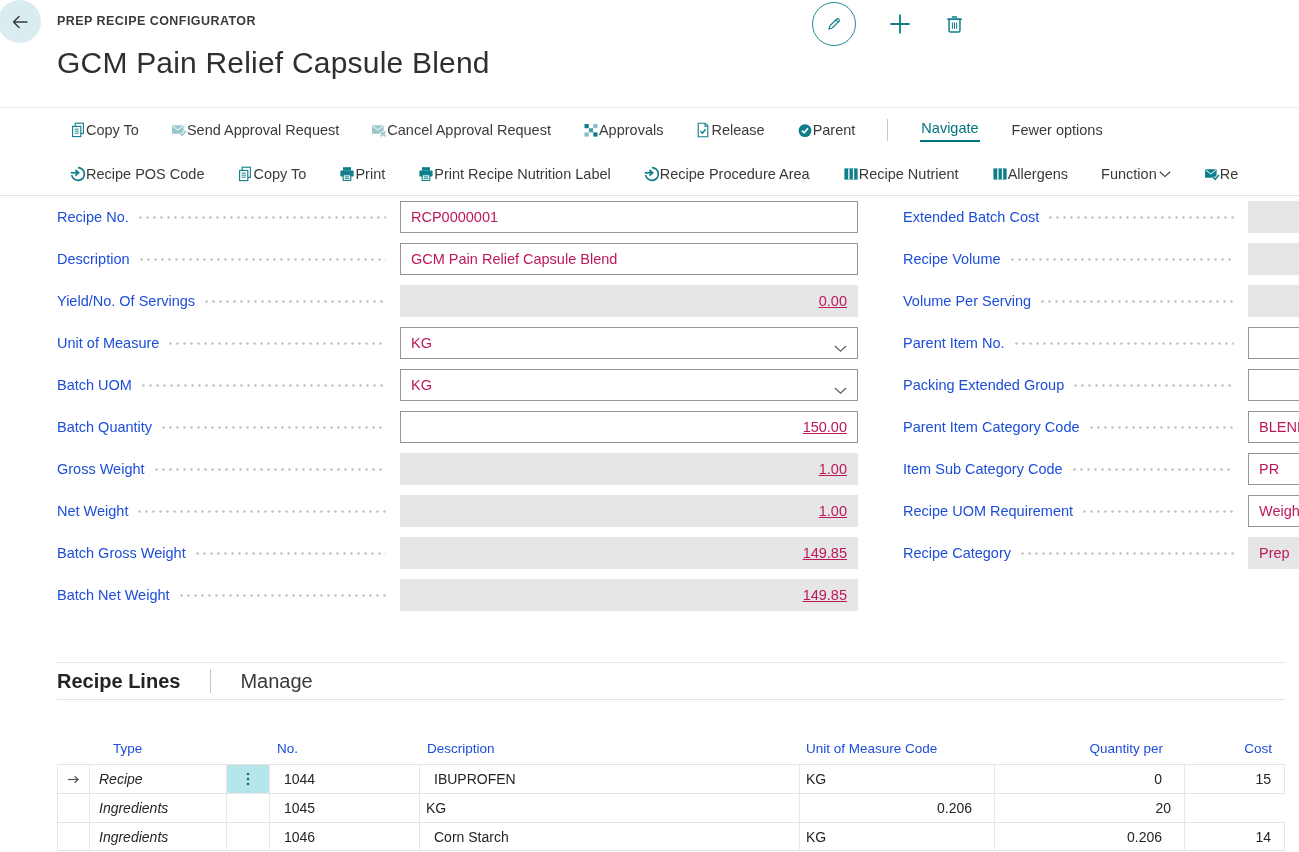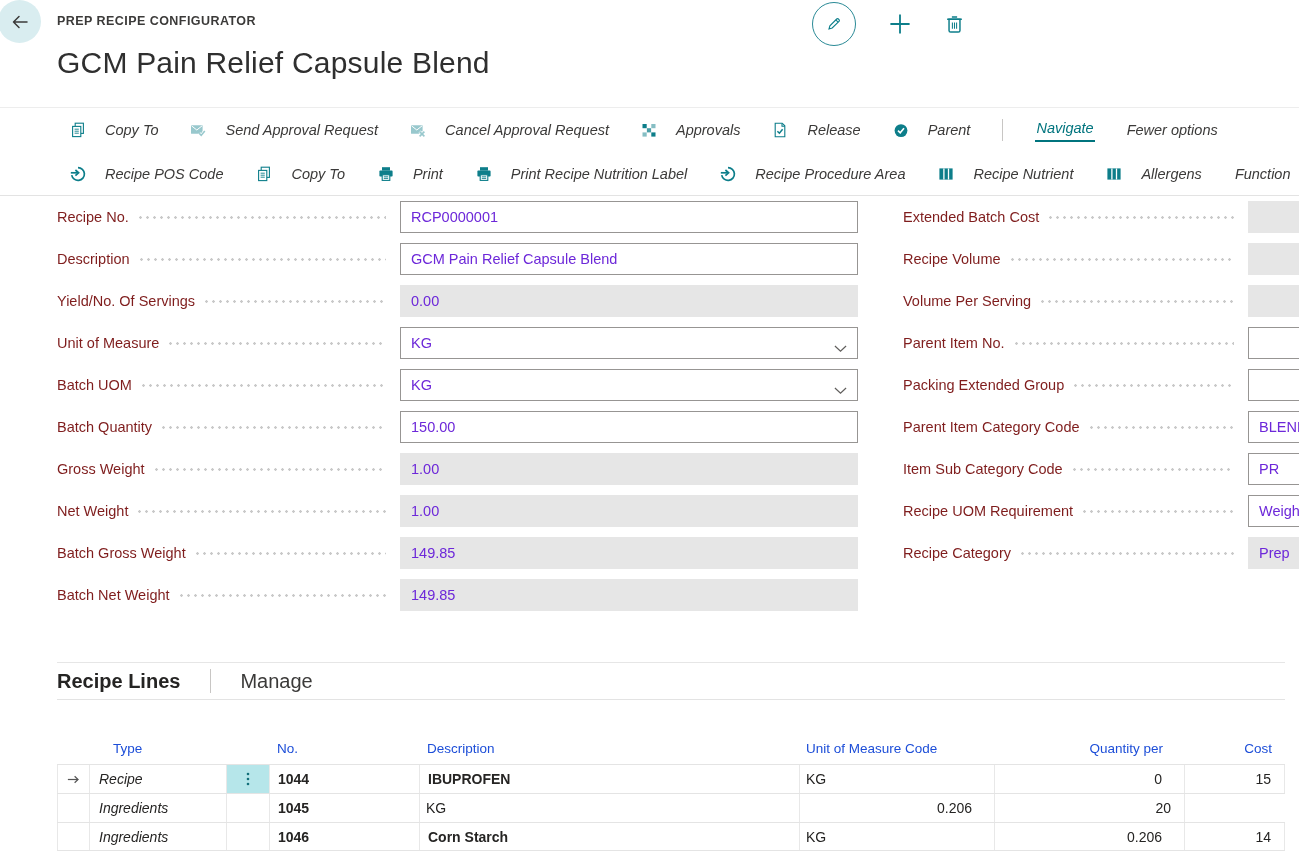--- a/index.html
+++ b/index.html
@@ -21,45 +21,45 @@
     color:#2f2f2f; letter-spacing:.2px; white-space:nowrap; }
 
   
   .abar { position:absolute; left:0; top:107px; width:1299px; height:89px;
     border-top:1px solid #ededed; border-bottom:1px solid #e3e3e3; background:#fff; }
   .arow { height:44px; display:flex; align-items:center; padding-left:70px;
     white-space:nowrap; overflow:hidden; }
   .arow.r1 { gap:32px; }
   .arow.r2 { gap:33px; }
   .abtn { background:none; border:none; cursor:pointer; display:inline-flex; align-items:center;
-    gap:19px; font-family:inherit; font-size:14.5px; color:#3b3a39; flex:0 0 auto;font-style:italic; }
+    gap:0; font-family:inherit; font-size:14.5px; color:#3b3a39; flex:0 0 auto; }
   .aicon { width:16px; height:16px; color:#0d7e8a; display:inline-flex; }
   .aicon svg { width:16px; height:16px; }
   .abtn.faded .aicon { opacity:.42; }
   .adiv { width:1px; height:22px; background:#c8c6c4; flex:0 0 auto; }
   .abtn.navlink { color:#00747e; border-bottom:2px solid #00747e; padding:2px 1px 4px; }
   .achev { width:12px; height:7px; color:#3b3a39; display:inline-flex; margin-left:2px; }
   .achev svg { width:12px; height:7px; }
 
   
   .fcol { position:absolute; top:201px; }
   .fcol.left { left:57px; width:801px; }
   .fcol.right { left:903px; width:555px; }
   .frow { display:flex; align-items:center; height:32px; margin-bottom:10px; }
-  .flabel { font-size:14.5px; color:#7f1d1d; white-space:nowrap; flex:0 0 auto; }
+  .flabel { font-size:14.5px; color:#1d4ed8; white-space:nowrap; flex:0 0 auto; }
   .leader { flex:1 1 auto; height:3px; margin:0 14px 0 10px;
     background-image:radial-gradient(circle at 1.5px 1.5px, #c9c9c9 1.1px, transparent 1.5px);
     background-size:7px 3px; background-repeat:repeat-x; background-position:left center; }
   .fbox { position:relative; height:32px; border:1px solid #979593; background:#fff;
-    display:flex; align-items:center; padding:0 10px; font-size:14.5px; color:#6d28d9;
+    display:flex; align-items:center; padding:0 10px; font-size:14.5px; color:#be185d;
     flex:0 0 auto; overflow:hidden; white-space:nowrap; }
   .fcol.left .fbox { width:458px; }
   .fcol.right .fbox { width:210px; }
   .fbox.ro { border-color:transparent; background:#e6e6e6; }
-  .fbox.num { justify-content:flex-start; }
+  .fbox.num { justify-content:flex-end;text-decoration:underline; }
   .fbox.dd { padding-right:30px; }
   .chev { position:absolute; right:10px; top:12px; width:13px; height:8px; color:#605e5c; }
   .chev svg { width:13px; height:8px; }
 
   
   .part-tabs { position:absolute; left:57px; top:662px; width:1228px; height:38px;
     border-top:1px solid #e6e6e6; border-bottom:1px solid #e3e3e3; display:flex; align-items:center; }
   .ptab { background:none; border:none; font-family:inherit; font-size:20px; cursor:pointer;
     color:#3b3a39; }
   .ptab.active { font-weight:700; color:#252423; }
@@ -68,21 +68,21 @@
   
   .lines-grid { position:absolute; left:57px; top:733px; width:1228px; }
   .grow { display:grid; grid-template-columns:33px 137px 43px 150px 380px 195px 190px 100px; }
   .grow.head { height:31px; font-size:13.5px; color:#1d4ed8; }
   .grow.bodyr { height:29px; border-top:1px solid #e4e4e4; font-size:14px; background:#fff; }
   .grow.bodyr:last-child { border-bottom:1px solid #e4e4e4; }
   .gc { display:flex; align-items:center; overflow:hidden; white-space:nowrap; }
   .grow.bodyr .gc { border-right:1px solid #e8e8e8; }
   .grow.bodyr .gc:first-child { border-left:1px solid #e8e8e8; }
   .h-type { padding-left:23px; } .h-no,.h-desc { padding-left:7px; } .h-uom { padding-left:6px; }
-  .c-type { padding-left:9px;font-style:italic; } .c-no,.c-desc { padding-left:8px;font-weight:bold; } .c-uom { padding-left:6px; }
+  .c-type { padding-left:9px;font-style:italic; } .c-no,.c-desc { padding-left:14px; } .c-uom { padding-left:6px; }
   .c-qty { justify-content:flex-end; padding-right:22px; }
   .c-cost { justify-content:flex-end; padding-right:13px; }
   .c-sel { justify-content:center; color:#565656; }
   .c-dots { justify-content:center; color:#14707b; }
   .c-dots.selected { background:#b6e6ea; }
   .rowarrow { width:15px; height:15px; display:inline-flex; }
   .rowarrow svg { width:15px; height:15px; }
   .dotsv { width:4px; height:14px; display:inline-flex; }
   .dotsv svg { width:4px; height:14px; }
 </style>

